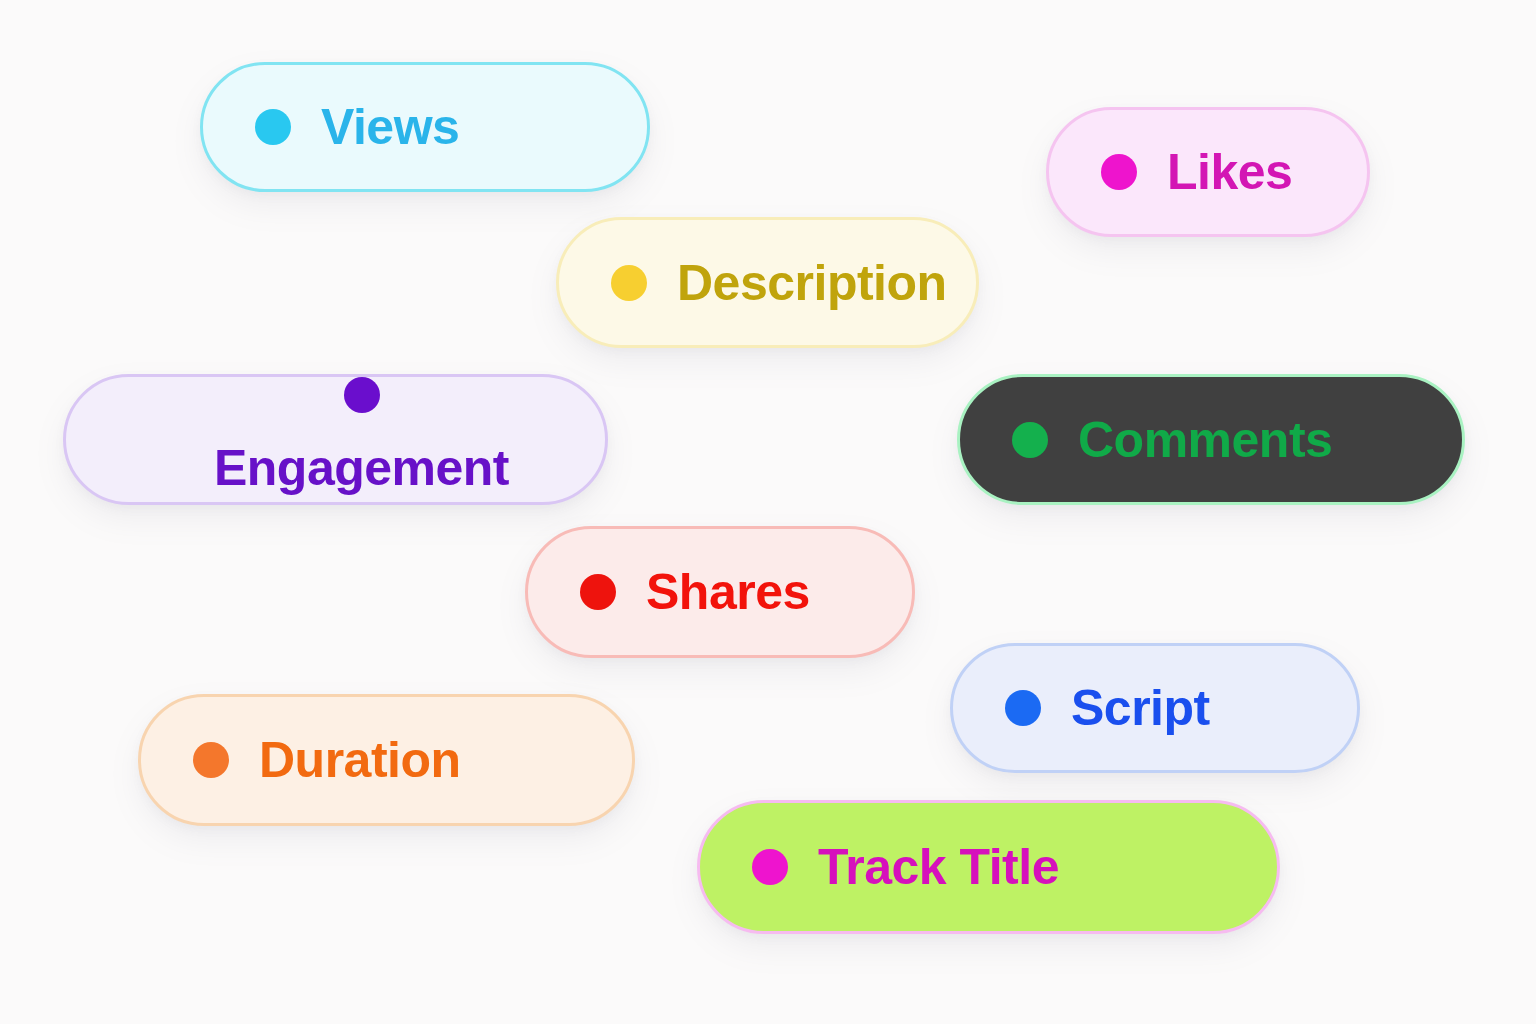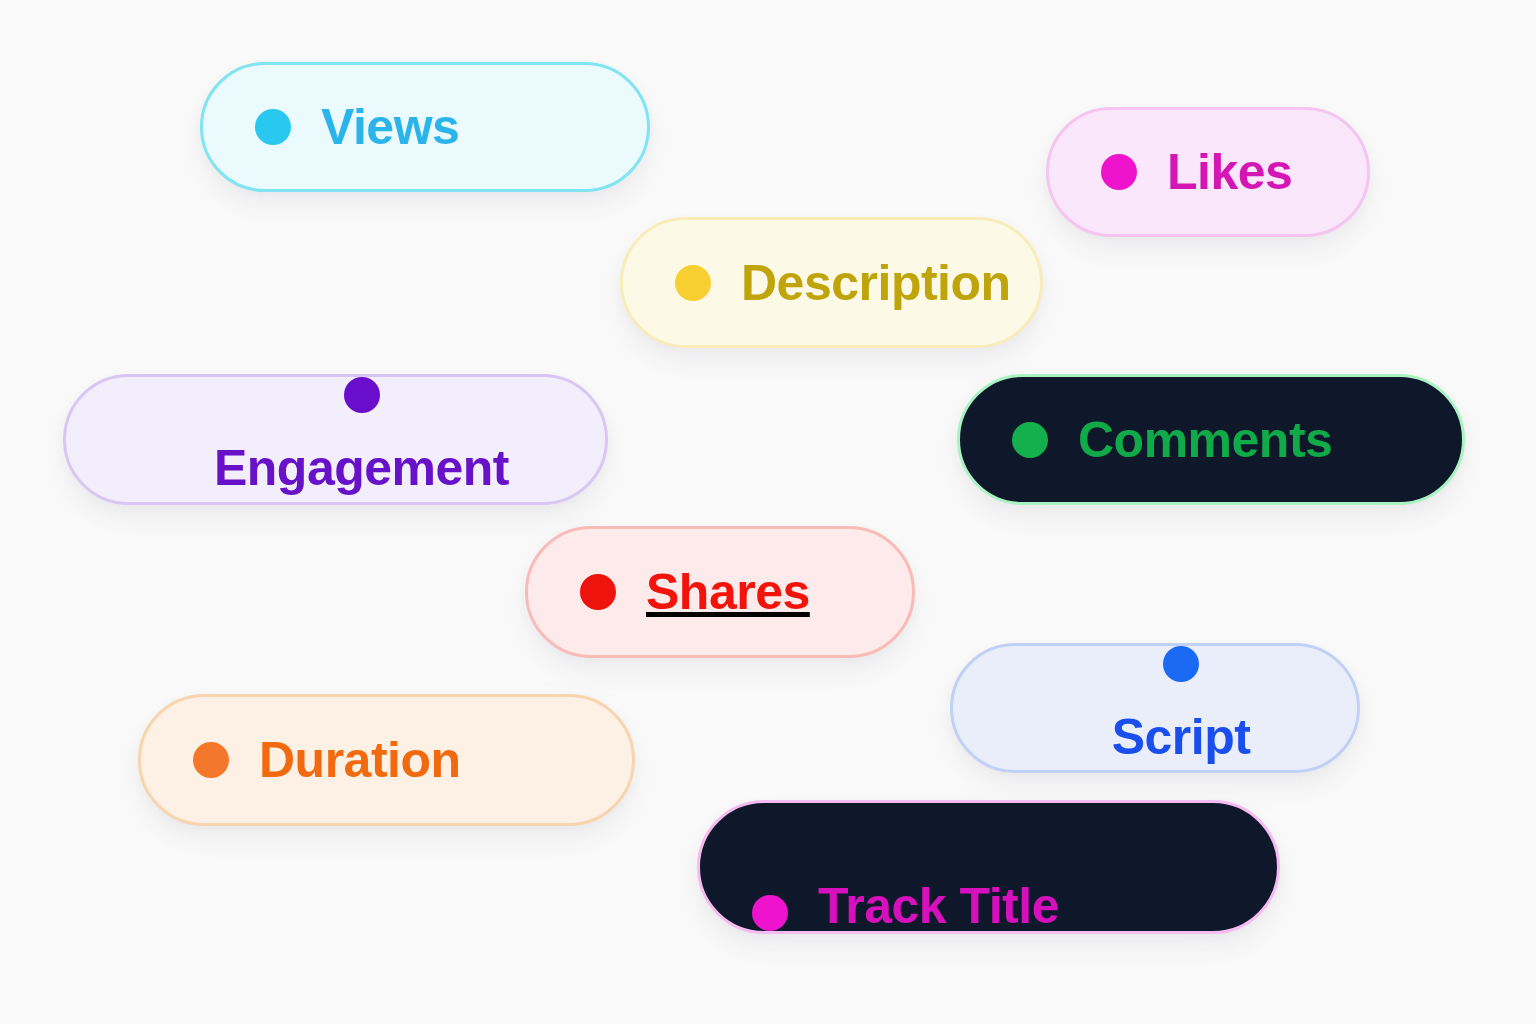--- a/index.html
+++ b/index.html
@@ -53,48 +53,48 @@
   <div class="tag" style="left: 1046px; top: 107px; width: 324px; height: 130px; background-color: rgb(251, 231, 251); border-color: rgb(245, 196, 240);">
     <span class="dot" style="background-color: rgb(238, 20, 205);"></span>
     <span class="label" style="color: rgb(211, 22, 180);">Likes</span>
   </div>
 
   <div class="tag" style="left: 200px; top: 62px; width: 450px; height: 130px; background-color: rgb(234, 250, 253); border-color: rgb(129, 228, 242);">
     <span class="dot" style="background-color: rgb(41, 200, 240);"></span>
     <span class="label" style="color: rgb(42, 180, 234);">Views</span>
   </div>
 
-  <div class="tag" style="left: 620px; top: 217px; width: 423px; height: 131px; background-color: rgb(253, 249, 231); border-color: rgb(248, 237, 185);">
+  <div class="tag" style="left: 556px; top: 217px; width: 423px; height: 131px; background-color: rgb(253, 249, 231); border-color: rgb(248, 237, 185);">
     <span class="dot" style="background-color: rgb(247, 207, 48);"></span>
     <span class="label" style="color: rgb(192, 164, 12);">Description</span>
   </div>
 
   <div class="tag" style="left: 63px; top: 374px; width: 545px; height: 131px; background-color: rgb(243, 238, 251); border-color: rgb(217, 198, 244); flex-direction: column;">
     <span class="dot" style="background-color: rgb(106, 14, 205);"></span>
     <span class="label" style="color: rgb(103, 17, 200);">Engagement</span>
   </div>
 
-  <div class="tag" style="left: 957px; top: 374px; width: 508px; height: 131px; background-color: #0f172a; border-color: rgb(169, 242, 194); align-items: center;">
+  <div class="tag" style="left: 957px; top: 374px; width: 508px; height: 131px; background-color: #404040; border-color: rgb(169, 242, 194); align-items: center;">
     <span class="dot" style="background-color: rgb(20, 176, 77);"></span>
     <span class="label" style="color: rgb(16, 170, 72);">Comments</span>
   </div>
 
-  <div class="tag" style="left: 525px; top: 526px; width: 390px; height: 132px; background-color: rgb(252, 235, 234); border-color: rgb(248, 187, 183); text-decoration: underline;">
+  <div class="tag" style="left: 525px; top: 526px; width: 390px; height: 132px; background-color: rgb(252, 235, 234); border-color: rgb(248, 187, 183);">
     <span class="dot" style="background-color: rgb(238, 19, 13);"></span>
     <span class="label" style="color: rgb(242, 19, 11);">Shares</span>
   </div>
 
   <div class="tag" style="left: 138px; top: 694px; width: 497px; height: 132px; background-color: rgb(253, 240, 228); border-color: rgb(248, 212, 175);">
     <span class="dot" style="background-color: rgb(244, 119, 44);"></span>
     <span class="label" style="color: rgb(242, 106, 16);">Duration</span>
   </div>
 
-  <div class="tag" style="left: 950px; top: 643px; width: 410px; height: 130px; background-color: rgb(234, 238, 251); border-color: rgb(192, 209, 246); flex-direction: column;">
+  <div class="tag" style="left: 950px; top: 643px; width: 410px; height: 130px; background-color: rgb(234, 238, 251); border-color: rgb(192, 209, 246);">
     <span class="dot" style="background-color: rgb(27, 106, 243);"></span>
     <span class="label" style="color: rgb(26, 79, 238);">Script</span>
   </div>
 
-  <div class="tag" style="left: 697px; top: 800px; width: 583px; height: 134px; background-color: #0f172a; border-color: rgb(246, 187, 240); align-items: flex-end;">
+  <div class="tag" style="left: 697px; top: 800px; width: 583px; height: 134px; background-color: #bef264; border-color: rgb(246, 187, 240);">
     <span class="dot" style="background-color: rgb(238, 20, 206);"></span>
     <span class="label" style="color: rgb(214, 16, 188);">Track Title</span>
   </div>
 
 </main>
 
 </body></html>

